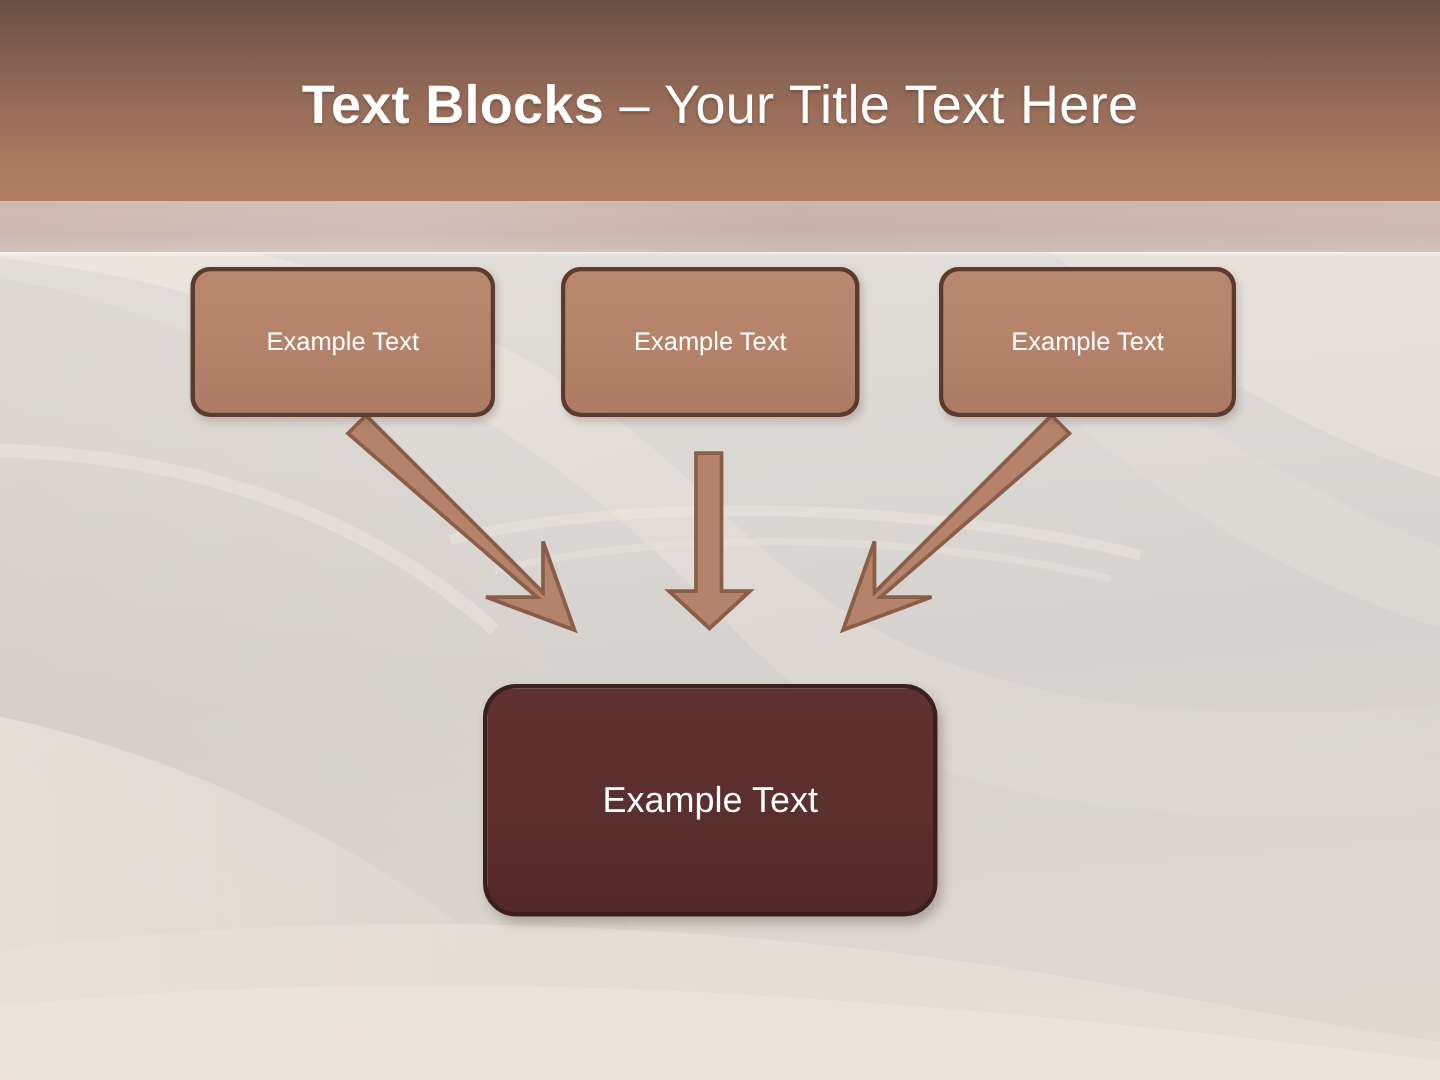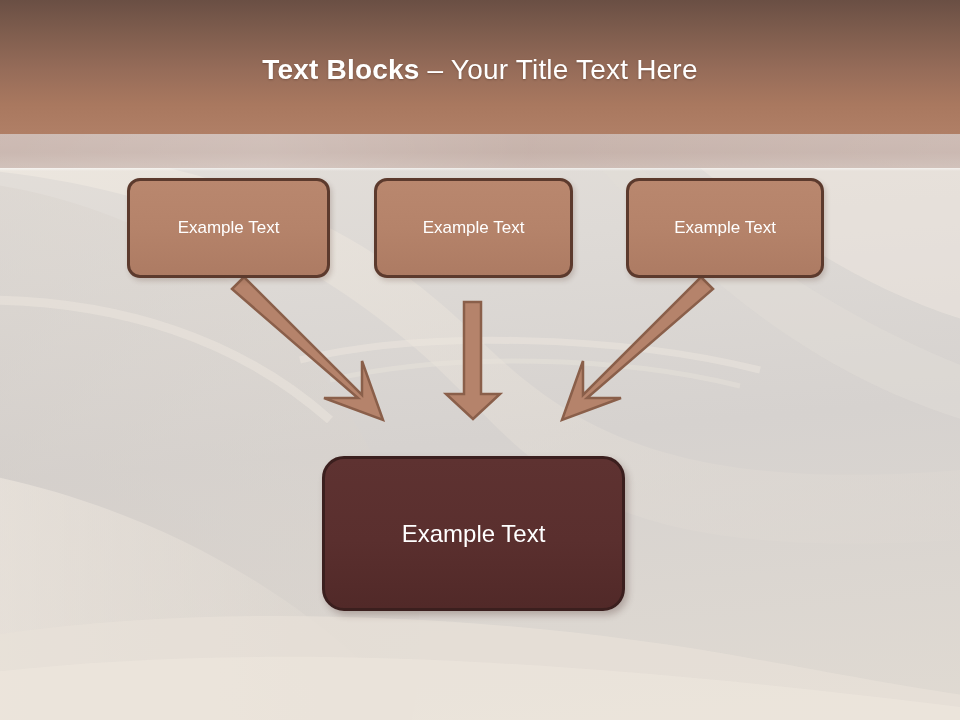--- a/index.html
+++ b/index.html
@@ -62,21 +62,21 @@
     background: linear-gradient(180deg, rgba(255,255,255,0.55) 0%, rgba(255,255,255,0.0) 100%);
   }
 
   .title {
     position: absolute;
     left: 0;
     top: 50px;
     width: 960px;
     text-align: center;
     color: #ffffff;
-    font-size: 28px;
+    font-size: 36px;
     line-height: 40px;
     letter-spacing: 0.2px;
     white-space: nowrap;
     text-shadow: 0 1px 2px rgba(60,35,25,0.35);
   }
   .title .t-bold { font-weight: bold; }
   .title .t-reg  { font-weight: normal; }
 
   
   .box-top {

